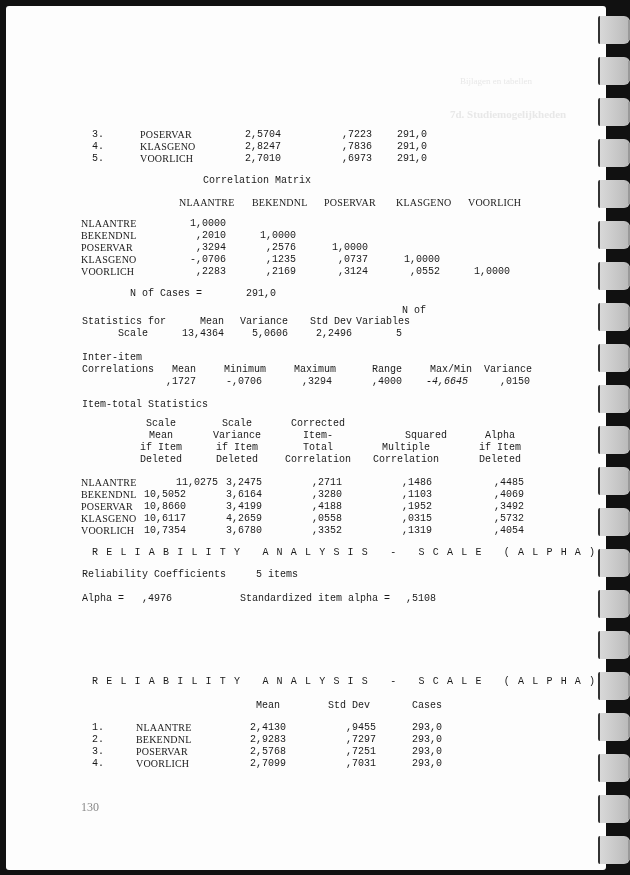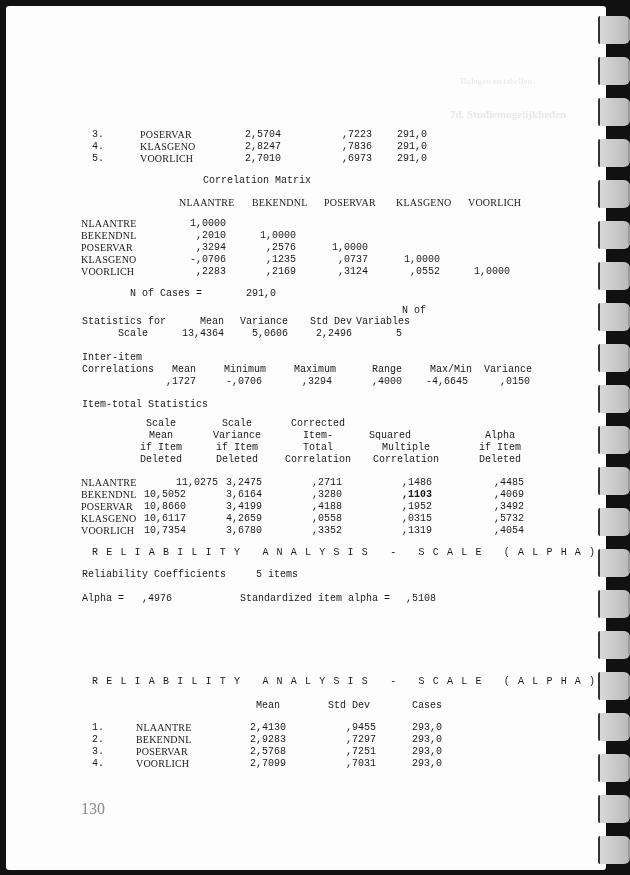--- a/index.html
+++ b/index.html
@@ -5,21 +5,21 @@
   html, body { margin:0; padding:0; }
   body { width:630px; height:875px; background:#111; position:relative; overflow:hidden; }
   #page { position:absolute; left:6px; top:6px; width:600px; height:864px; background:#fdfdfd; border-radius:3px; }
   .abs { position:absolute; white-space:pre; }
   .mono { font-family:"Liberation Mono", "DejaVu Sans Mono", monospace; font-size:10px; color:#1a1a1a; line-height:12px; }
   .lbl { font-family:"Liberation Serif", "DejaVu Serif", serif; font-size:10px; color:#1a1a1a; letter-spacing:0.2px; }
   .r { text-align:right; }
   .c { text-align:center; }
   .heading { font-family:"Liberation Serif", "DejaVu Serif", serif; font-weight:bold; font-size:14px; color:#111; }
   .spaced { letter-spacing:8.2px; }
-  .pagenum { font-family:"Liberation Serif", "DejaVu Serif", serif; font-size:16px; color:#888; }
+  .pagenum { font-family:"Liberation Serif", "DejaVu Serif", serif; font-size:12px; color:#888; }
   .ghost { font-family:"Liberation Serif", serif; font-size:11px; color:#e8e8e8; font-weight:bold; }
   #binding { position:absolute; left:596px; top:0; width:34px; height:875px; }
   .ring { position:absolute; left:2px; width:30px; height:28px; background:linear-gradient(90deg,#d8d8d8,#c6c6c6 60%,#b8b8b8); border-left:2px solid #333; border-radius:2px 6px 6px 2px; }
   .ring::after { content:""; position:absolute; right:-2px; top:4px; width:4px; height:20px; background:#9a9a9a; }
 </style>
 </head>
 <body>
 
 <div id="page">
 
@@ -113,21 +113,21 @@
     <span class="abs mono r" style="left:150px;width:40px;top:358px;">Mean</span>
     <span class="abs mono r" style="left:200px;width:60px;top:358px;">Minimum</span>
     <span class="abs mono r" style="left:270px;width:60px;top:358px;">Maximum</span>
     <span class="abs mono r" style="left:340px;width:56px;top:358px;">Range</span>
     <span class="abs mono r" style="left:400px;width:66px;top:358px;">Max/Min</span>
     <span class="abs mono r" style="left:466px;width:60px;top:358px;">Variance</span>
     <span class="abs mono r" style="left:150px;width:40px;top:370px;">,1727</span>
     <span class="abs mono r" style="left:200px;width:56px;top:370px;">-,0706</span>
     <span class="abs mono r" style="left:270px;width:56px;top:370px;">,3294</span>
     <span class="abs mono r" style="left:340px;width:56px;top:370px;">,4000</span>
-    <span class="abs mono r" style="left:400px;width:62px;top:370px;">-4,6645</span>
+    <span class="abs mono r" style="left:400px;width:62px;top:370px;font-style:italic;">-4,6645</span>
     <span class="abs mono r" style="left:466px;width:58px;top:370px;">,0150</span>
   </div>
 
   <div>
     <span class="abs mono" style="left:76px;top:393px;">Item-total Statistics</span>
 
     <span class="abs mono c" style="left:120px;width:70px;top:412px;">Scale</span>
     <span class="abs mono c" style="left:120px;width:70px;top:424px;">Mean</span>
     <span class="abs mono c" style="left:120px;width:70px;top:436px;">if Item</span>
     <span class="abs mono c" style="left:120px;width:70px;top:448px;">Deleted</span>
@@ -135,42 +135,42 @@
     <span class="abs mono c" style="left:196px;width:70px;top:412px;">Scale</span>
     <span class="abs mono c" style="left:196px;width:70px;top:424px;">Variance</span>
     <span class="abs mono c" style="left:196px;width:70px;top:436px;">if Item</span>
     <span class="abs mono c" style="left:196px;width:70px;top:448px;">Deleted</span>
 
     <span class="abs mono c" style="left:270px;width:84px;top:412px;">Corrected</span>
     <span class="abs mono c" style="left:270px;width:84px;top:424px;">Item-</span>
     <span class="abs mono c" style="left:270px;width:84px;top:436px;">Total</span>
     <span class="abs mono c" style="left:270px;width:84px;top:448px;">Correlation</span>
 
-    <span class="abs mono c" style="left:342px;width:84px;top:424px;">Squared</span>
+    <span class="abs mono c" style="left:378px;width:84px;top:424px;">Squared</span>
     <span class="abs mono c" style="left:358px;width:84px;top:436px;">Multiple</span>
     <span class="abs mono c" style="left:358px;width:84px;top:448px;">Correlation</span>
 
     <span class="abs mono c" style="left:464px;width:60px;top:424px;">Alpha</span>
     <span class="abs mono c" style="left:464px;width:60px;top:436px;">if Item</span>
     <span class="abs mono c" style="left:464px;width:60px;top:448px;">Deleted</span>
 
     <div>
       <span class="abs lbl" style="left:75px;top:471px;">NLAANTRE</span>
       <span class="abs mono r" style="left:120px;width:60px;top:471px;margin-left:32px;">11,0275</span>
       <span class="abs mono r" style="left:196px;width:60px;top:471px;">3,2475</span>
       <span class="abs mono r" style="left:270px;width:66px;top:471px;">,2711</span>
       <span class="abs mono r" style="left:360px;width:66px;top:471px;">,1486</span>
       <span class="abs mono r" style="left:458px;width:60px;top:471px;">,4485</span>
     </div>
     <div>
       <span class="abs lbl" style="left:75px;top:483px;">BEKENDNL</span>
       <span class="abs mono r" style="left:120px;width:60px;top:483px;">10,5052</span>
       <span class="abs mono r" style="left:196px;width:60px;top:483px;">3,6164</span>
       <span class="abs mono r" style="left:270px;width:66px;top:483px;">,3280</span>
-      <span class="abs mono r" style="left:360px;width:66px;top:483px;font-weight:bold;">,1103</span>
+      <span class="abs mono r" style="left:360px;width:66px;top:483px;">,1103</span>
       <span class="abs mono r" style="left:458px;width:60px;top:483px;">,4069</span>
     </div>
     <div>
       <span class="abs lbl" style="left:75px;top:495px;">POSERVAR</span>
       <span class="abs mono r" style="left:120px;width:60px;top:495px;">10,8660</span>
       <span class="abs mono r" style="left:196px;width:60px;top:495px;">3,4199</span>
       <span class="abs mono r" style="left:270px;width:66px;top:495px;">,4188</span>
       <span class="abs mono r" style="left:360px;width:66px;top:495px;">,1952</span>
       <span class="abs mono r" style="left:458px;width:60px;top:495px;">,3492</span>
     </div>

